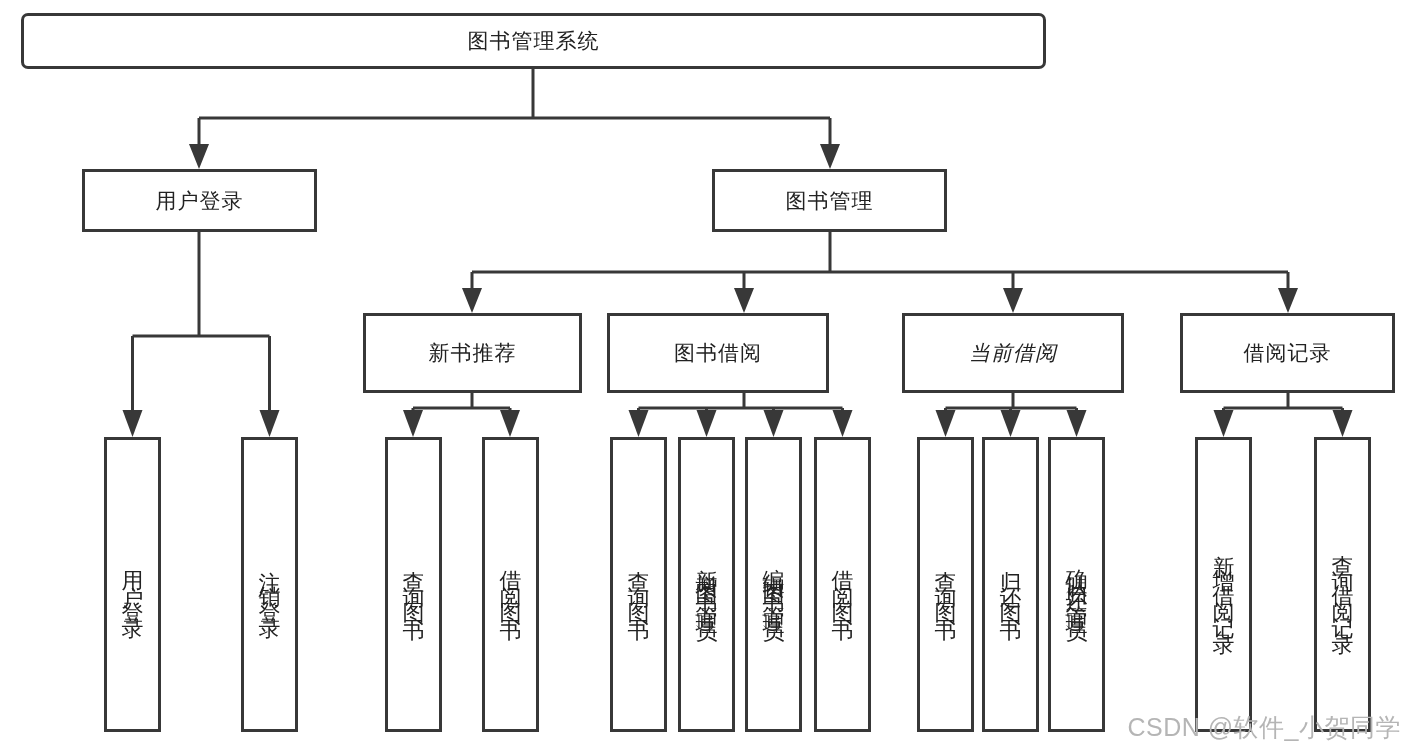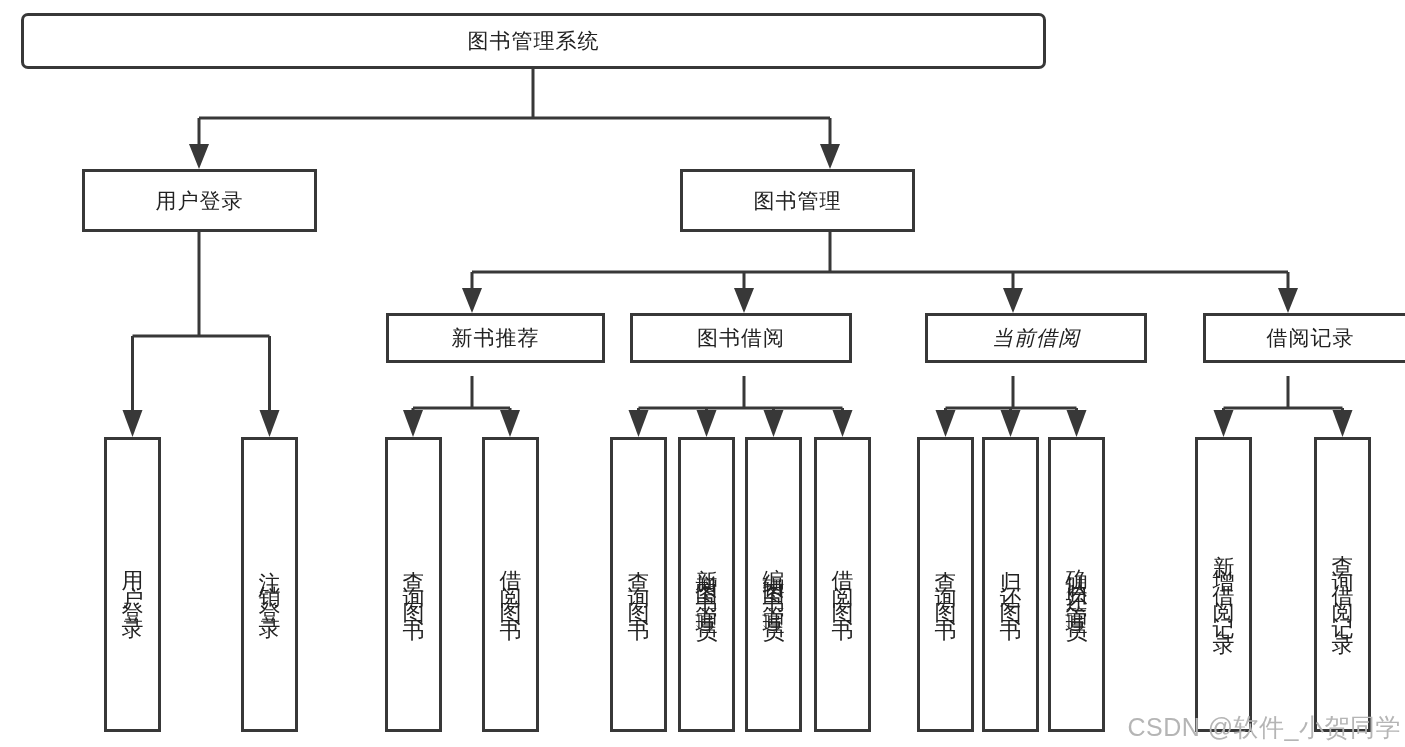--- a/index.html
+++ b/index.html
@@ -23,21 +23,21 @@
     border: 3px solid var(--box-border, #383838);
     color: var(--text, #222222);
     display: flex;
     align-items: center;
     justify-content: center;
     text-align: center;
   }
   .box.h { font-size: 21px; letter-spacing: 1px; }
   .box.root  { left: 21px;  top: 13px;  width: 1025px; height: 56px; border-radius: 7px; }
   .box.lvl2  { top: 169px; width: 235px; height: 63px; }
-  .box.lvl3  { top: 313px; height: 50px; margin-left: 23px; }
+  .box.lvl3  { top: 313px; height: 80px; }
   .box.leaf {
     top: 437px;
     width: 57px;
     height: 295px;
     writing-mode: vertical-rl;
     font-size: 22px;
     letter-spacing: 0.72em;
     line-height: 1;
   }
   .box.leaf.long { letter-spacing: 0.34em; }
@@ -90,21 +90,21 @@
     <polygon class="head" points="1066.5,410 1086.5,410 1076.5,437"></polygon>
 
     <path class="stroke" d="M1288 376 V408 M1223.5 408 H1342.5 M1223.5 408 V420 M1342.5 408 V420"></path>
     <polygon class="head" points="1213.5,410 1233.5,410 1223.5,437"></polygon>
     <polygon class="head" points="1332.5,410 1352.5,410 1342.5,437"></polygon>
   </svg>
 
   <div class="box root h">图书管理系统</div>
 
   <div class="box lvl2 h" style="left:82px;">用户登录</div>
-  <div class="box lvl2 h" style="left:680px;">图书管理</div>
+  <div class="box lvl2 h" style="left:712px;">图书管理</div>
 
   <div class="box lvl3 h" style="left:363px;  width:219px;">新书推荐</div>
   <div class="box lvl3 h" style="left:607px;  width:222px;">图书借阅</div>
   <div class="box lvl3 h" style="left:902px;  width:222px;font-style:italic;">当前借阅</div>
   <div class="box lvl3 h" style="left:1180px; width:215px;">借阅记录</div>
 
   <div class="box leaf" style="left:104px;">用户登录</div>
   <div class="box leaf" style="left:241px;">注销登录</div>
 
   <div class="box leaf" style="left:385px;">查询图书</div>

